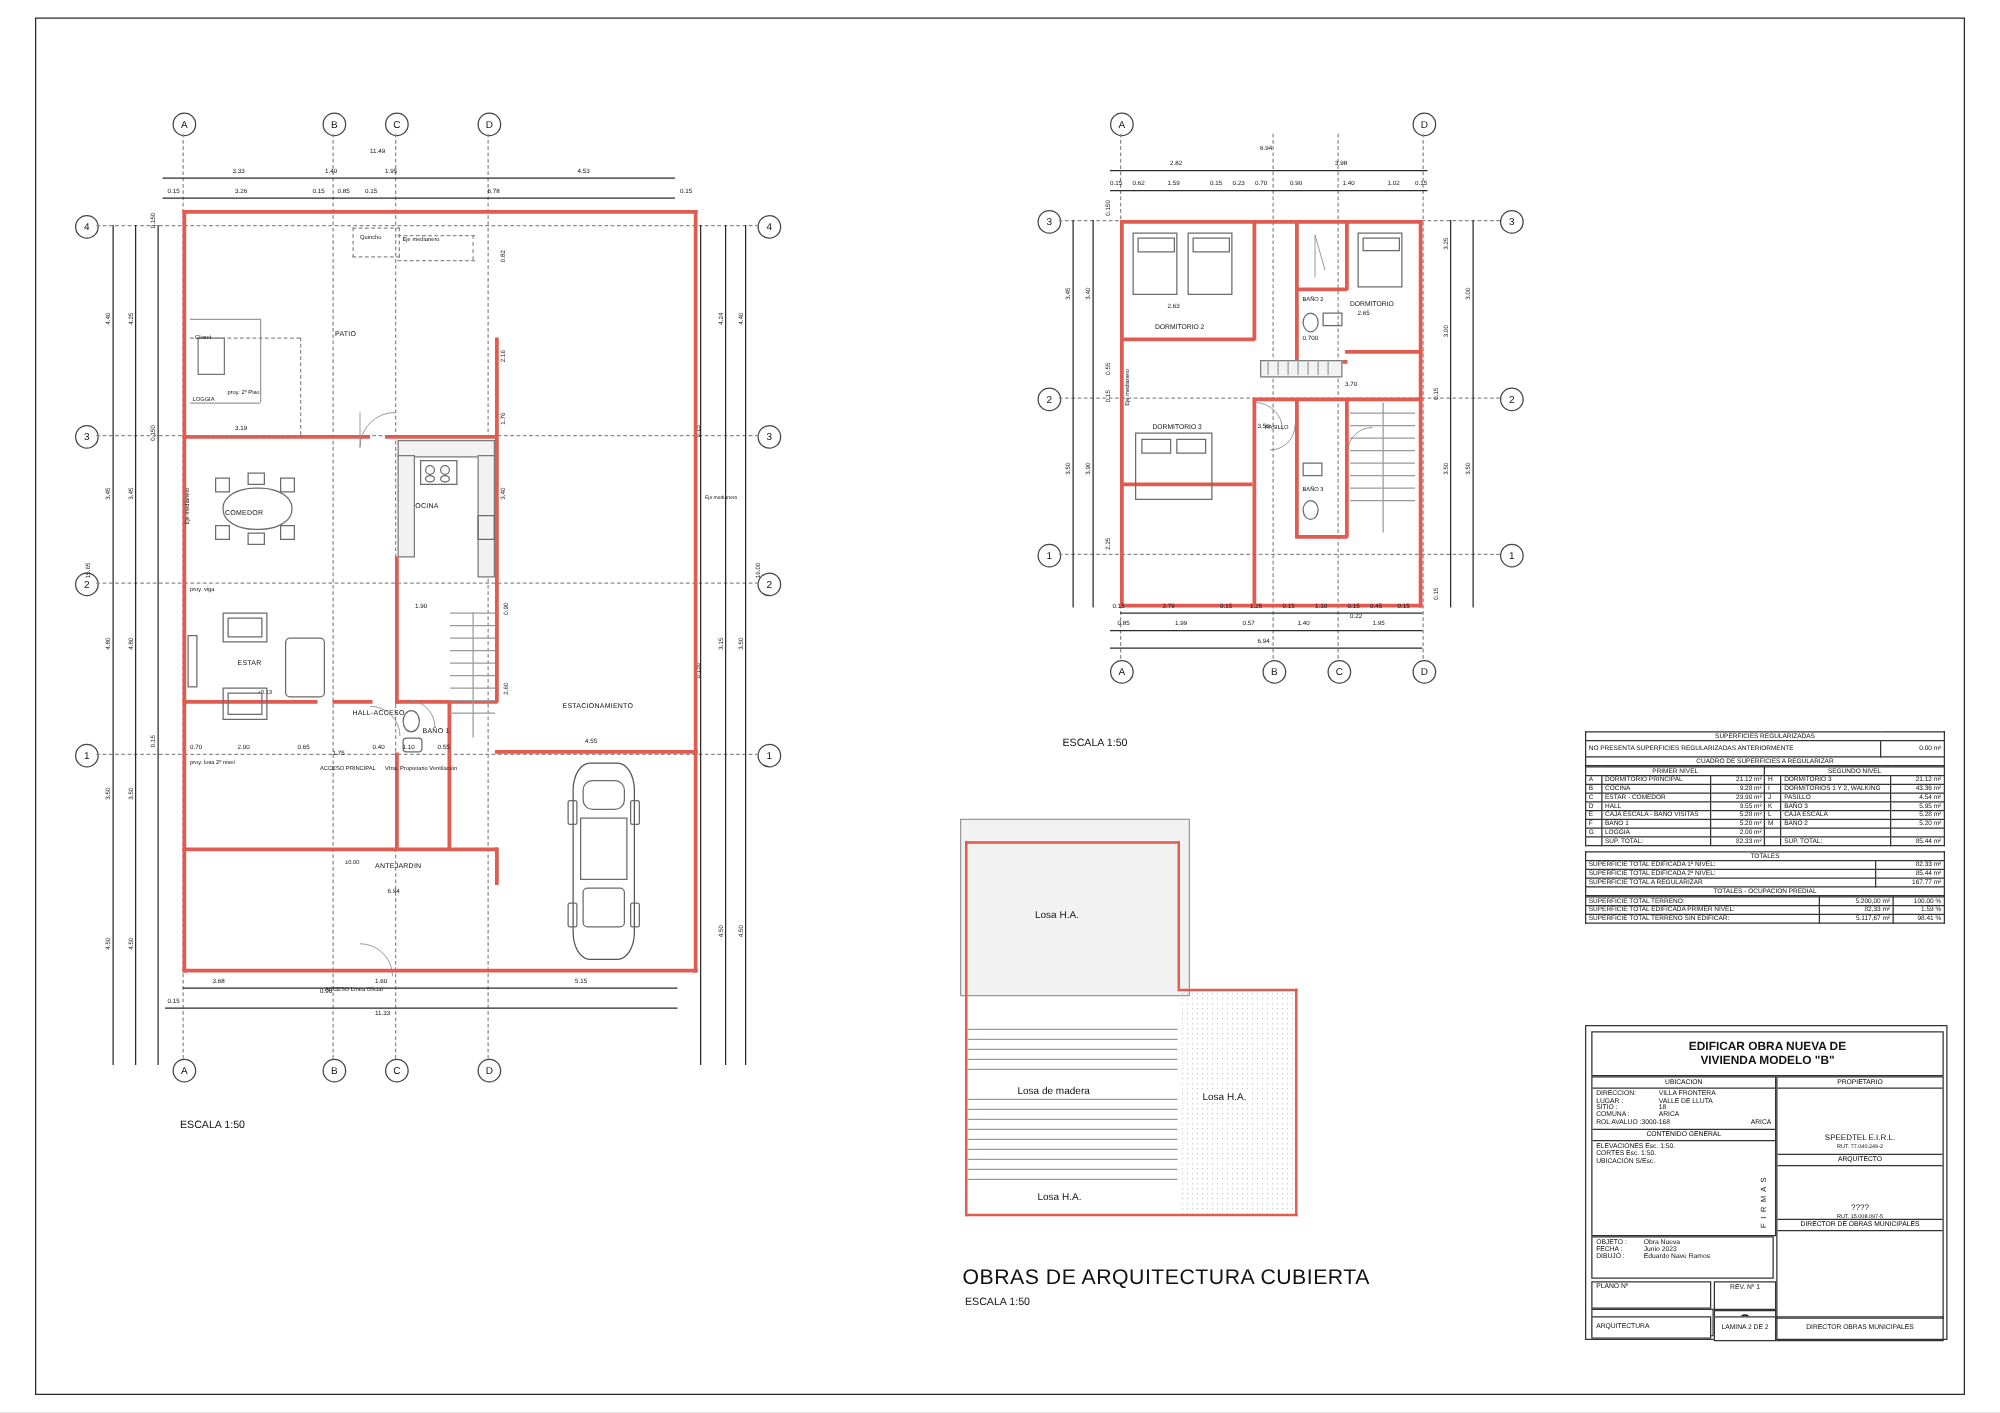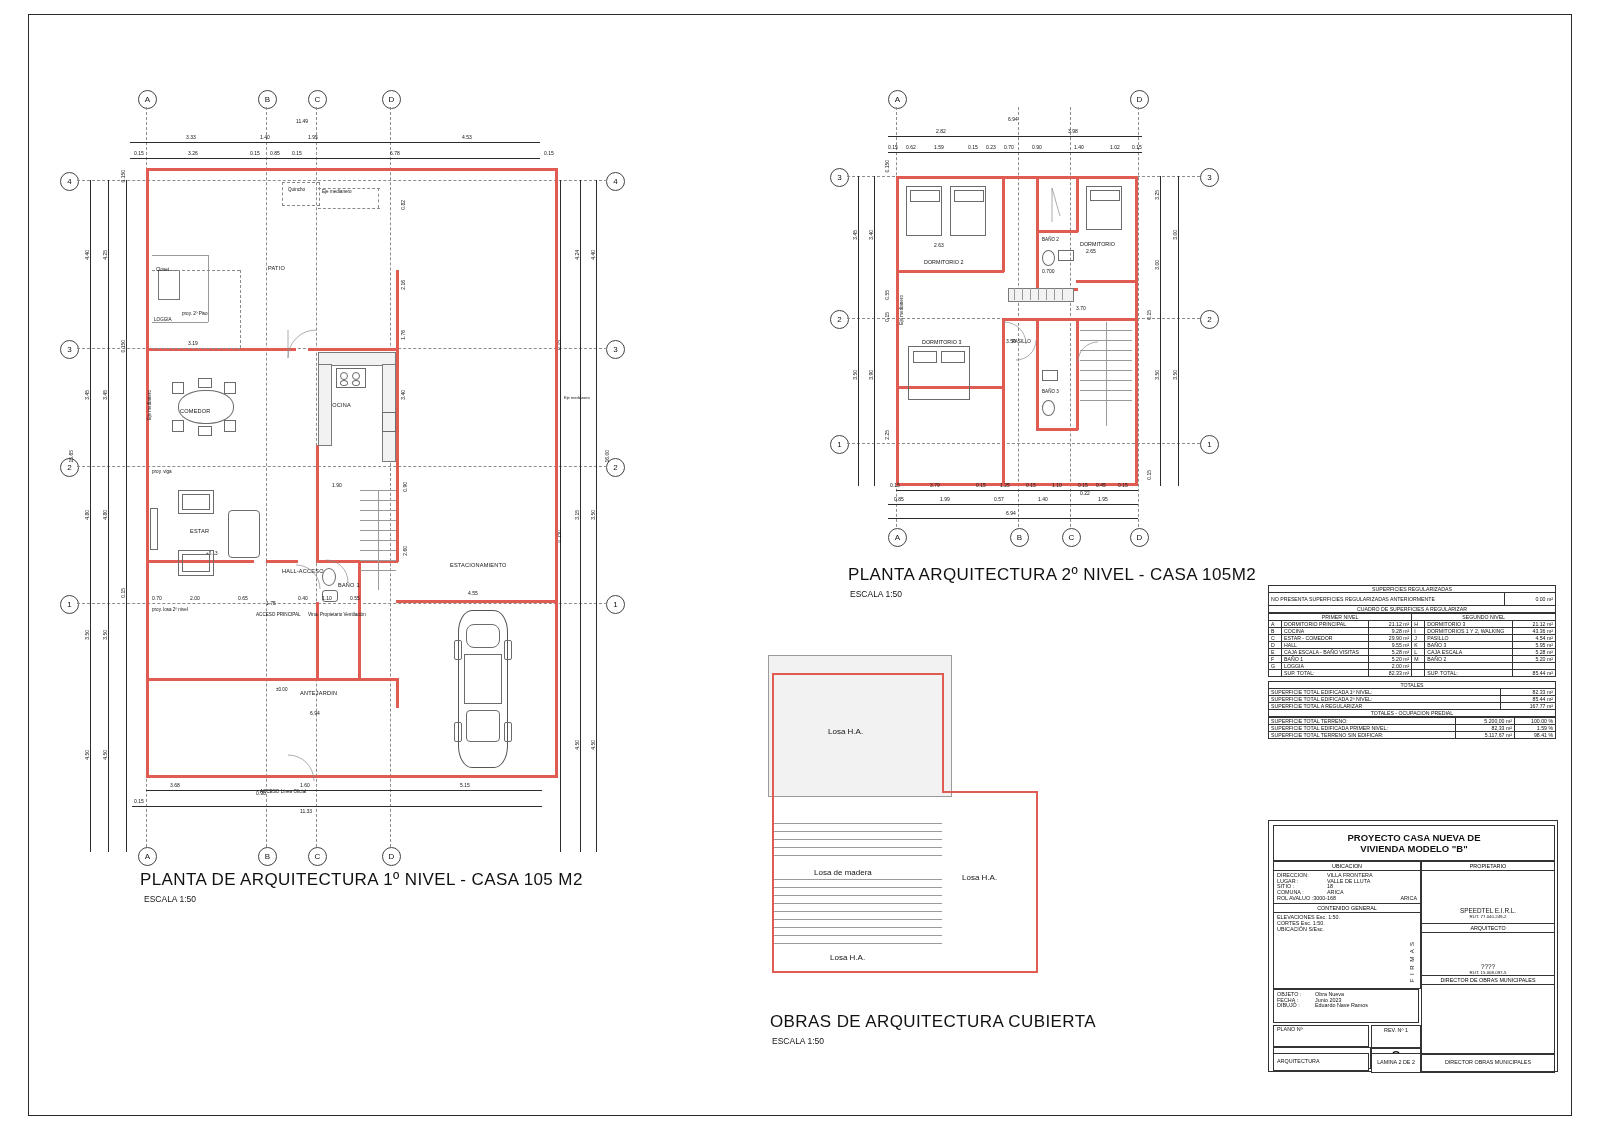--- a/index.html
+++ b/index.html
@@ -258,21 +258,20 @@
     <div class="blkline" style="left:86px;top:700px;width:396px;height:.6px;"></div>
     <div class="blkline" style="left:72px;top:716px;width:410px;height:.6px;"></div>
     <div class="dimtxt abs" style="left:110px;top:692px;">3.68</div>
     <div class="dimtxt abs" style="left:196px;top:700px;">0.90</div>
     <div class="dimtxt abs" style="left:240px;top:692px;">1.60</div>
     <div class="dimtxt abs" style="left:400px;top:692px;">5.15</div>
     <div class="dimtxt abs" style="left:240px;top:718px;">11.33</div>
     <div class="dimtxt abs" style="left:74px;top:708px;">0.15</div>
   </div>
 
-  <div class="abs plan-title" style="left:140px;top:870px;">PLANTA DE ARQUITECTURA 1º NIVEL - CASA 105 M2</div>
   <div class="abs plan-sub" style="left:144px;top:894px;">ESCALA  1:50</div>
 
   <div class="abs" style="left:830px;top:90px;width:420px;height:470px;">
 
     <div class="bub" style="left:58px;top:0;">A</div>
     <div class="bub" style="left:300px;top:0;">D</div>
 
     <div class="dashv" style="left:66px;top:17px;height:435px;"></div>
     <div class="dashv" style="left:188px;top:17px;height:435px;"></div>
     <div class="dashv" style="left:240px;top:17px;height:435px;"></div>
@@ -431,21 +430,20 @@
     <div class="dimtxt abs" style="left:288px;top:392px;">0.15</div>
     <div class="dimtxt abs" style="left:64px;top:406px;">0.85</div>
     <div class="dimtxt abs" style="left:110px;top:406px;">1.99</div>
     <div class="dimtxt abs" style="left:164px;top:406px;">0.57</div>
     <div class="dimtxt abs" style="left:208px;top:406px;">1.40</div>
     <div class="dimtxt abs" style="left:250px;top:400px;">0.22</div>
     <div class="dimtxt abs" style="left:268px;top:406px;">1.95</div>
     <div class="dimtxt abs" style="left:176px;top:420px;">6.94</div>
   </div>
 
-  <div class="abs plan-title" style="left:848px;top:565px;">PLANTA ARQUITECTURA 2º NIVEL - CASA 105M2</div>
   <div class="abs plan-sub" style="left:850px;top:589px;">ESCALA  1:50</div>
 
   <div class="abs" style="left:768px;top:655px;width:260px;height:340px;">
     <div class="abs" style="left:0;top:0;width:182px;height:140px;background:#f2f2f2;border:1px solid #9a9a9a;"></div>
     <div class="wall" style="left:4px;top:18px;width:172px;height:2px;"></div>
     <div class="wall" style="left:4px;top:18px;width:2px;height:300px;"></div>
     <div class="wall" style="left:174px;top:18px;width:2px;height:118px;"></div>
     <div class="wall" style="left:174px;top:136px;width:96px;height:2px;"></div>
     <div class="wall" style="left:268px;top:136px;width:2px;height:182px;"></div>
     <div class="wall" style="left:4px;top:316px;width:266px;height:2px;"></div>
@@ -606,21 +604,21 @@
         <td>SUPERFICIE TOTAL TERRENO SIN EDIFICAR:</td>
         <td class="right">5.117,67 m²</td>
         <td class="right">98.41 %</td>
       </tr>
     </tbody>
       </table>
   </div>
 
   <div class="abs" style="left:1268px;top:820px;width:288px;height:250px;border:1px solid #333;">
     <div class="abs" style="left:4px;top:4px;width:280px;height:34px;border:1px solid #333;display:flex;flex-direction:column;align-items:center;justify-content:center;">
-      <div style="font-size:9.5px;font-weight:bold;color:#111;">PROYECTO CASA NUEVA DE</div>
+      <div style="font-size:9.5px;font-weight:bold;color:#111;">EDIFICAR OBRA NUEVA DE</div>
       <div style="font-size:9.5px;font-weight:bold;color:#111;">VIVIENDA MODELO "B"</div>
     </div>
 
     <div class="abs" style="left:4px;top:40px;width:146px;height:126px;border:1px solid #333;">
       <div style="border-bottom:1px solid #333;text-align:center;font-size:5.4px;padding:1px 0;">UBICACION</div>
       <div style="padding:2px 3px;">
         <div class="tiny2" style="display:flex;">
             <span style="width:50px;">DIRECCION:</span>
             <span>VILLA FRONTERA</span>
           </div>

